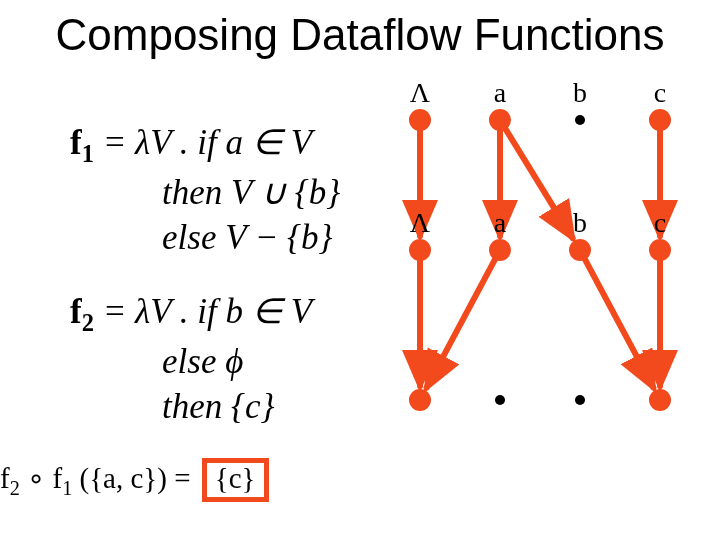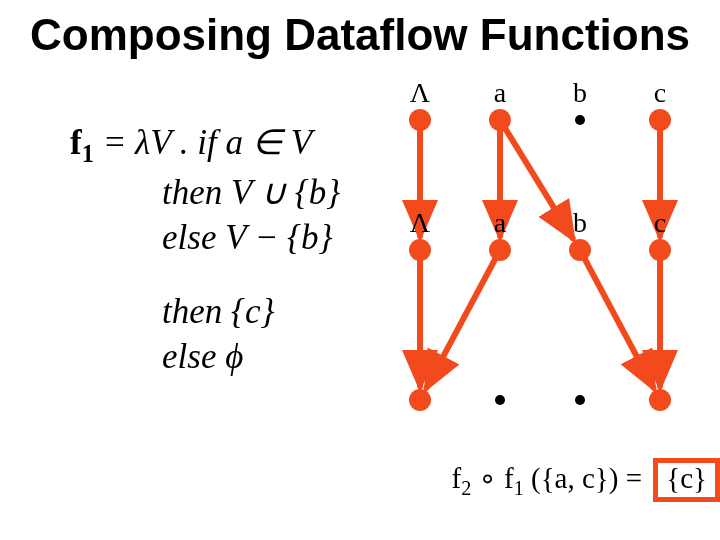--- a/index.html
+++ b/index.html
@@ -18,21 +18,20 @@
   }
   .title {
     position: absolute;
     top: 10px;
     left: 0;
     right: 0;
     text-align: center;
     font-family: Arial, Helvetica, sans-serif;
     font-size: 44px;
     color: #000;
-    font-weight: bold;
   }
   
   .formulas {
     position: absolute;
     top: 120px;
     left: 70px;
     font-size: 35px;
     color: #000;
     line-height: 1.3;
   }
@@ -58,21 +57,21 @@
     font-size: 28px;
     fill: #000;
   }
 
   
   .bottom-expr {
     position: absolute;
     bottom: 38px;
     left: 0;
     right: 0;
-    text-align: right;
+    text-align: left;
     font-size: 29px;
     color: #000;
   }
   .ringbox {
     display: inline-block;
     border: 5px solid #f24a1d;
     padding: 0 8px 2px 8px;
     margin-left: 4px;
     line-height: 1.1;
   }
@@ -85,22 +84,25 @@
 
   <div class="title">Composing Dataflow Functions</div>
 
   <div class="formulas">
     <div class="row">
       <span class="b">f</span><sub class="b">1</sub><span class="it"> = λV . if a ∈ V</span>
     </div>
     <div class="row indent1 it">then V ∪ {b}</div>
     <div class="row indent2 it">else V − {b}</div>
     <div style="height:28px"></div>
+    <div class="row">
+      <span class="b">f</span><sub class="b">2</sub><span class="it"> = λV . if b ∈ V</span>
+    </div>
+    <div class="row indent2 it">else ϕ</div>
     <div class="row indent1 it">then {c}</div>
-    <div class="row indent2 it">else ϕ</div>
   </div>
 
   <div class="graph">
     <svg id="graph-svg" width="320" height="380">
         <defs>
           <marker id="arrowhead" markerWidth="8" markerHeight="8" refX="6" refY="3" orient="auto">
             <path d="M0,0 L7,3 L0,6 Z" fill="#f24a1d"></path>
           </marker>
         </defs>
         <line x1="30" y1="46" x2="30" y2="156" stroke="#f24a1d" stroke-width="6" stroke-linecap="round" marker-end="url(#arrowhead)"></line>

